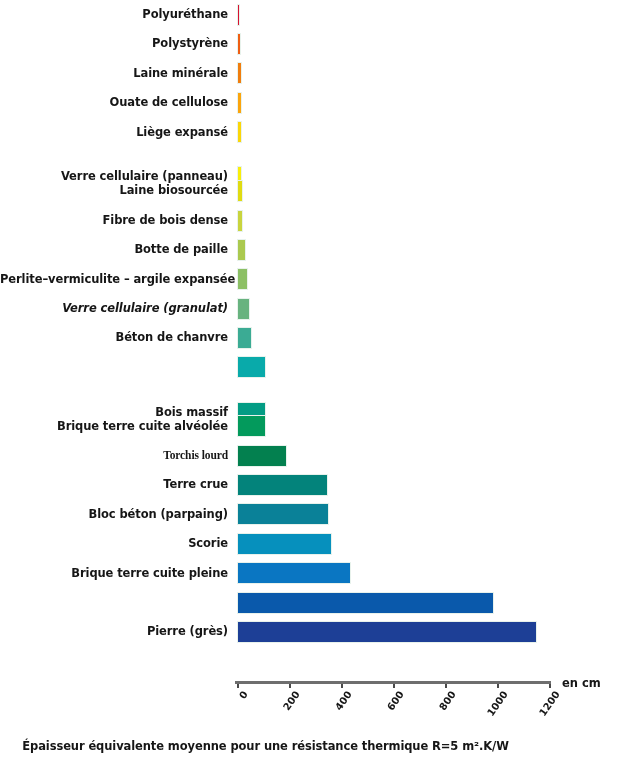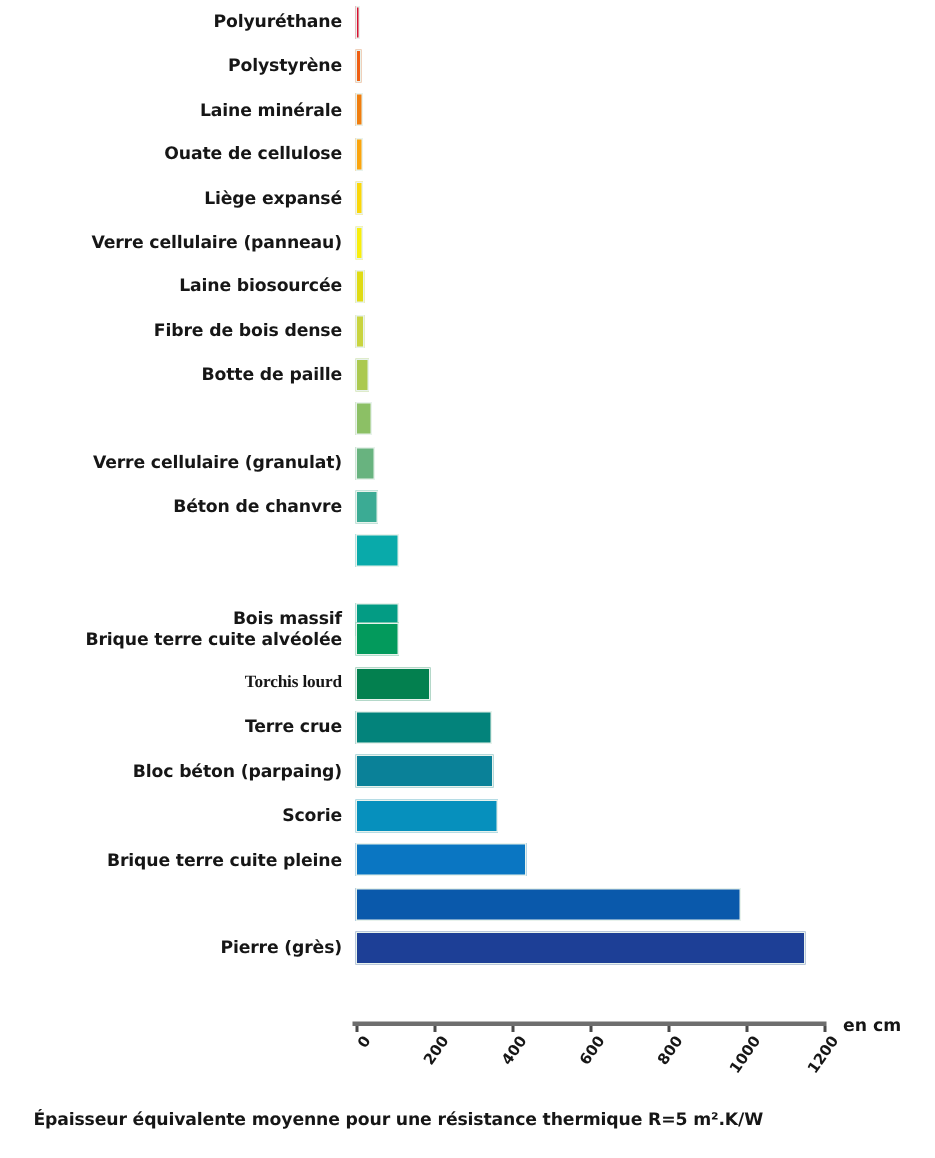--- a/index.html
+++ b/index.html
@@ -166,21 +166,21 @@
         <div class="bar-track">
           <div class="bar" title="Ouate de cellulose : 19" style="width: 4.94px; background: rgb(251, 164, 13);"></div>
         </div>
       </div>
       <div class="bar-row" style="top: 117.6px;">
         <div class="bar-label">Liège expansé</div>
         <div class="bar-track">
           <div class="bar" title="Liège expansé : 20" style="width: 5.2px; background: rgb(251, 214, 9);"></div>
         </div>
       </div>
-      <div class="bar-row" style="top: 147px; text-decoration: underline;">
+      <div class="bar-row" style="top: 162px; text-decoration: underline;">
         <div class="bar-label">Verre cellulaire (panneau)</div>
         <div class="bar-track">
           <div class="bar" title="Verre cellulaire (panneau) : 21" style="width: 5.46px; background: rgb(249, 238, 11);"></div>
         </div>
       </div>
       <div class="bar-row" style="top: 176.4px;">
         <div class="bar-label">Laine biosourcée</div>
         <div class="bar-track">
           <div class="bar" title="Laine biosourcée : 22" style="width: 5.72px; background: rgb(224, 219, 18);"></div>
         </div>
@@ -191,25 +191,26 @@
           <div class="bar" title="Fibre de bois dense : 24" style="width: 6.24px; background: rgb(201, 212, 62);"></div>
         </div>
       </div>
       <div class="bar-row" style="top: 235.2px;">
         <div class="bar-label">Botte de paille</div>
         <div class="bar-track">
           <div class="bar" title="Botte de paille : 35" style="width: 9.1px; background: rgb(171, 201, 79);"></div>
         </div>
       </div>
       <div class="bar-row" style="top: 264.6px;">
+        <div class="bar-label">Perlite–vermiculite – argile expansée</div>
         <div class="bar-track">
           <div class="bar" title="Perlite–vermiculite – argile expansée : 42" style="width: 10.92px; background: rgb(140, 192, 101);"></div>
         </div>
       </div>
-      <div class="bar-row" style="top: 294px;">
+      <div class="bar-row" style="top: 294px; font-style: italic;">
         <div class="bar-label">Verre cellulaire (granulat)</div>
         <div class="bar-track">
           <div class="bar" title="Verre cellulaire (granulat) : 50" style="width: 13px; background: rgb(104, 179, 127);"></div>
         </div>
       </div>
       <div class="bar-row" style="top: 323.4px;">
         <div class="bar-label">Béton de chanvre</div>
         <div class="bar-track">
           <div class="bar" title="Béton de chanvre : 58" style="width: 15.08px; background: rgb(59, 171, 148);"></div>
         </div>

